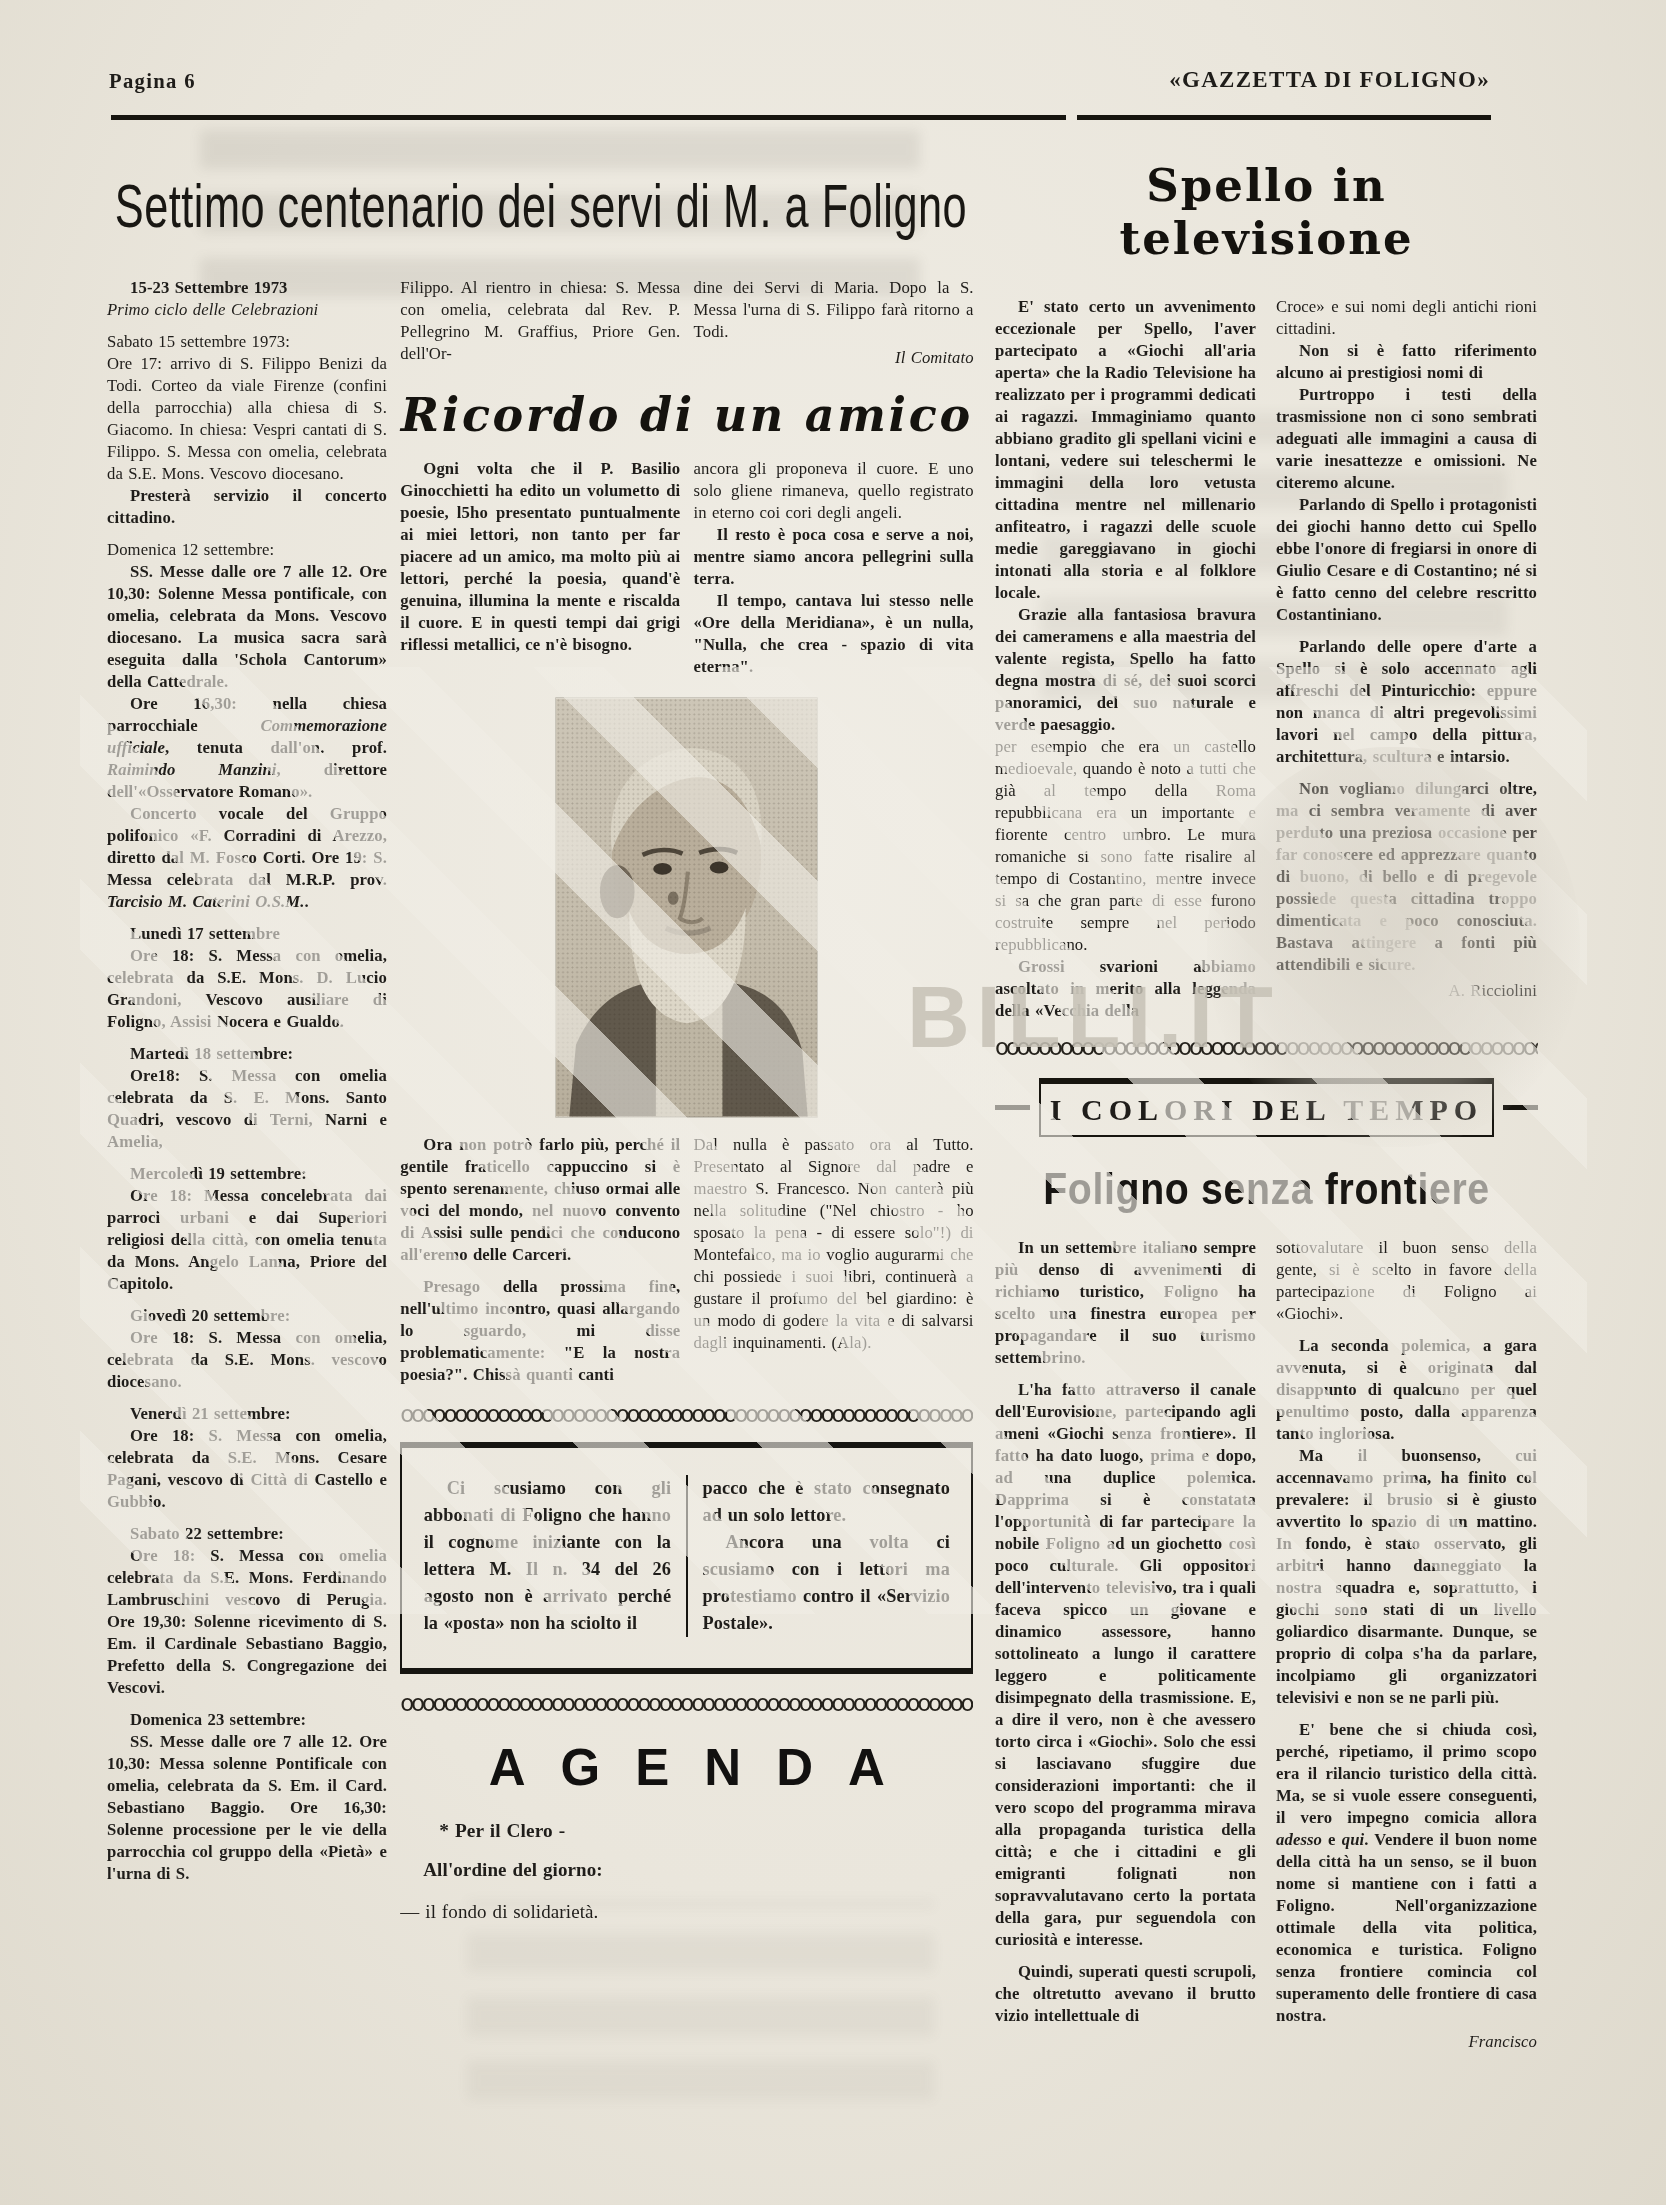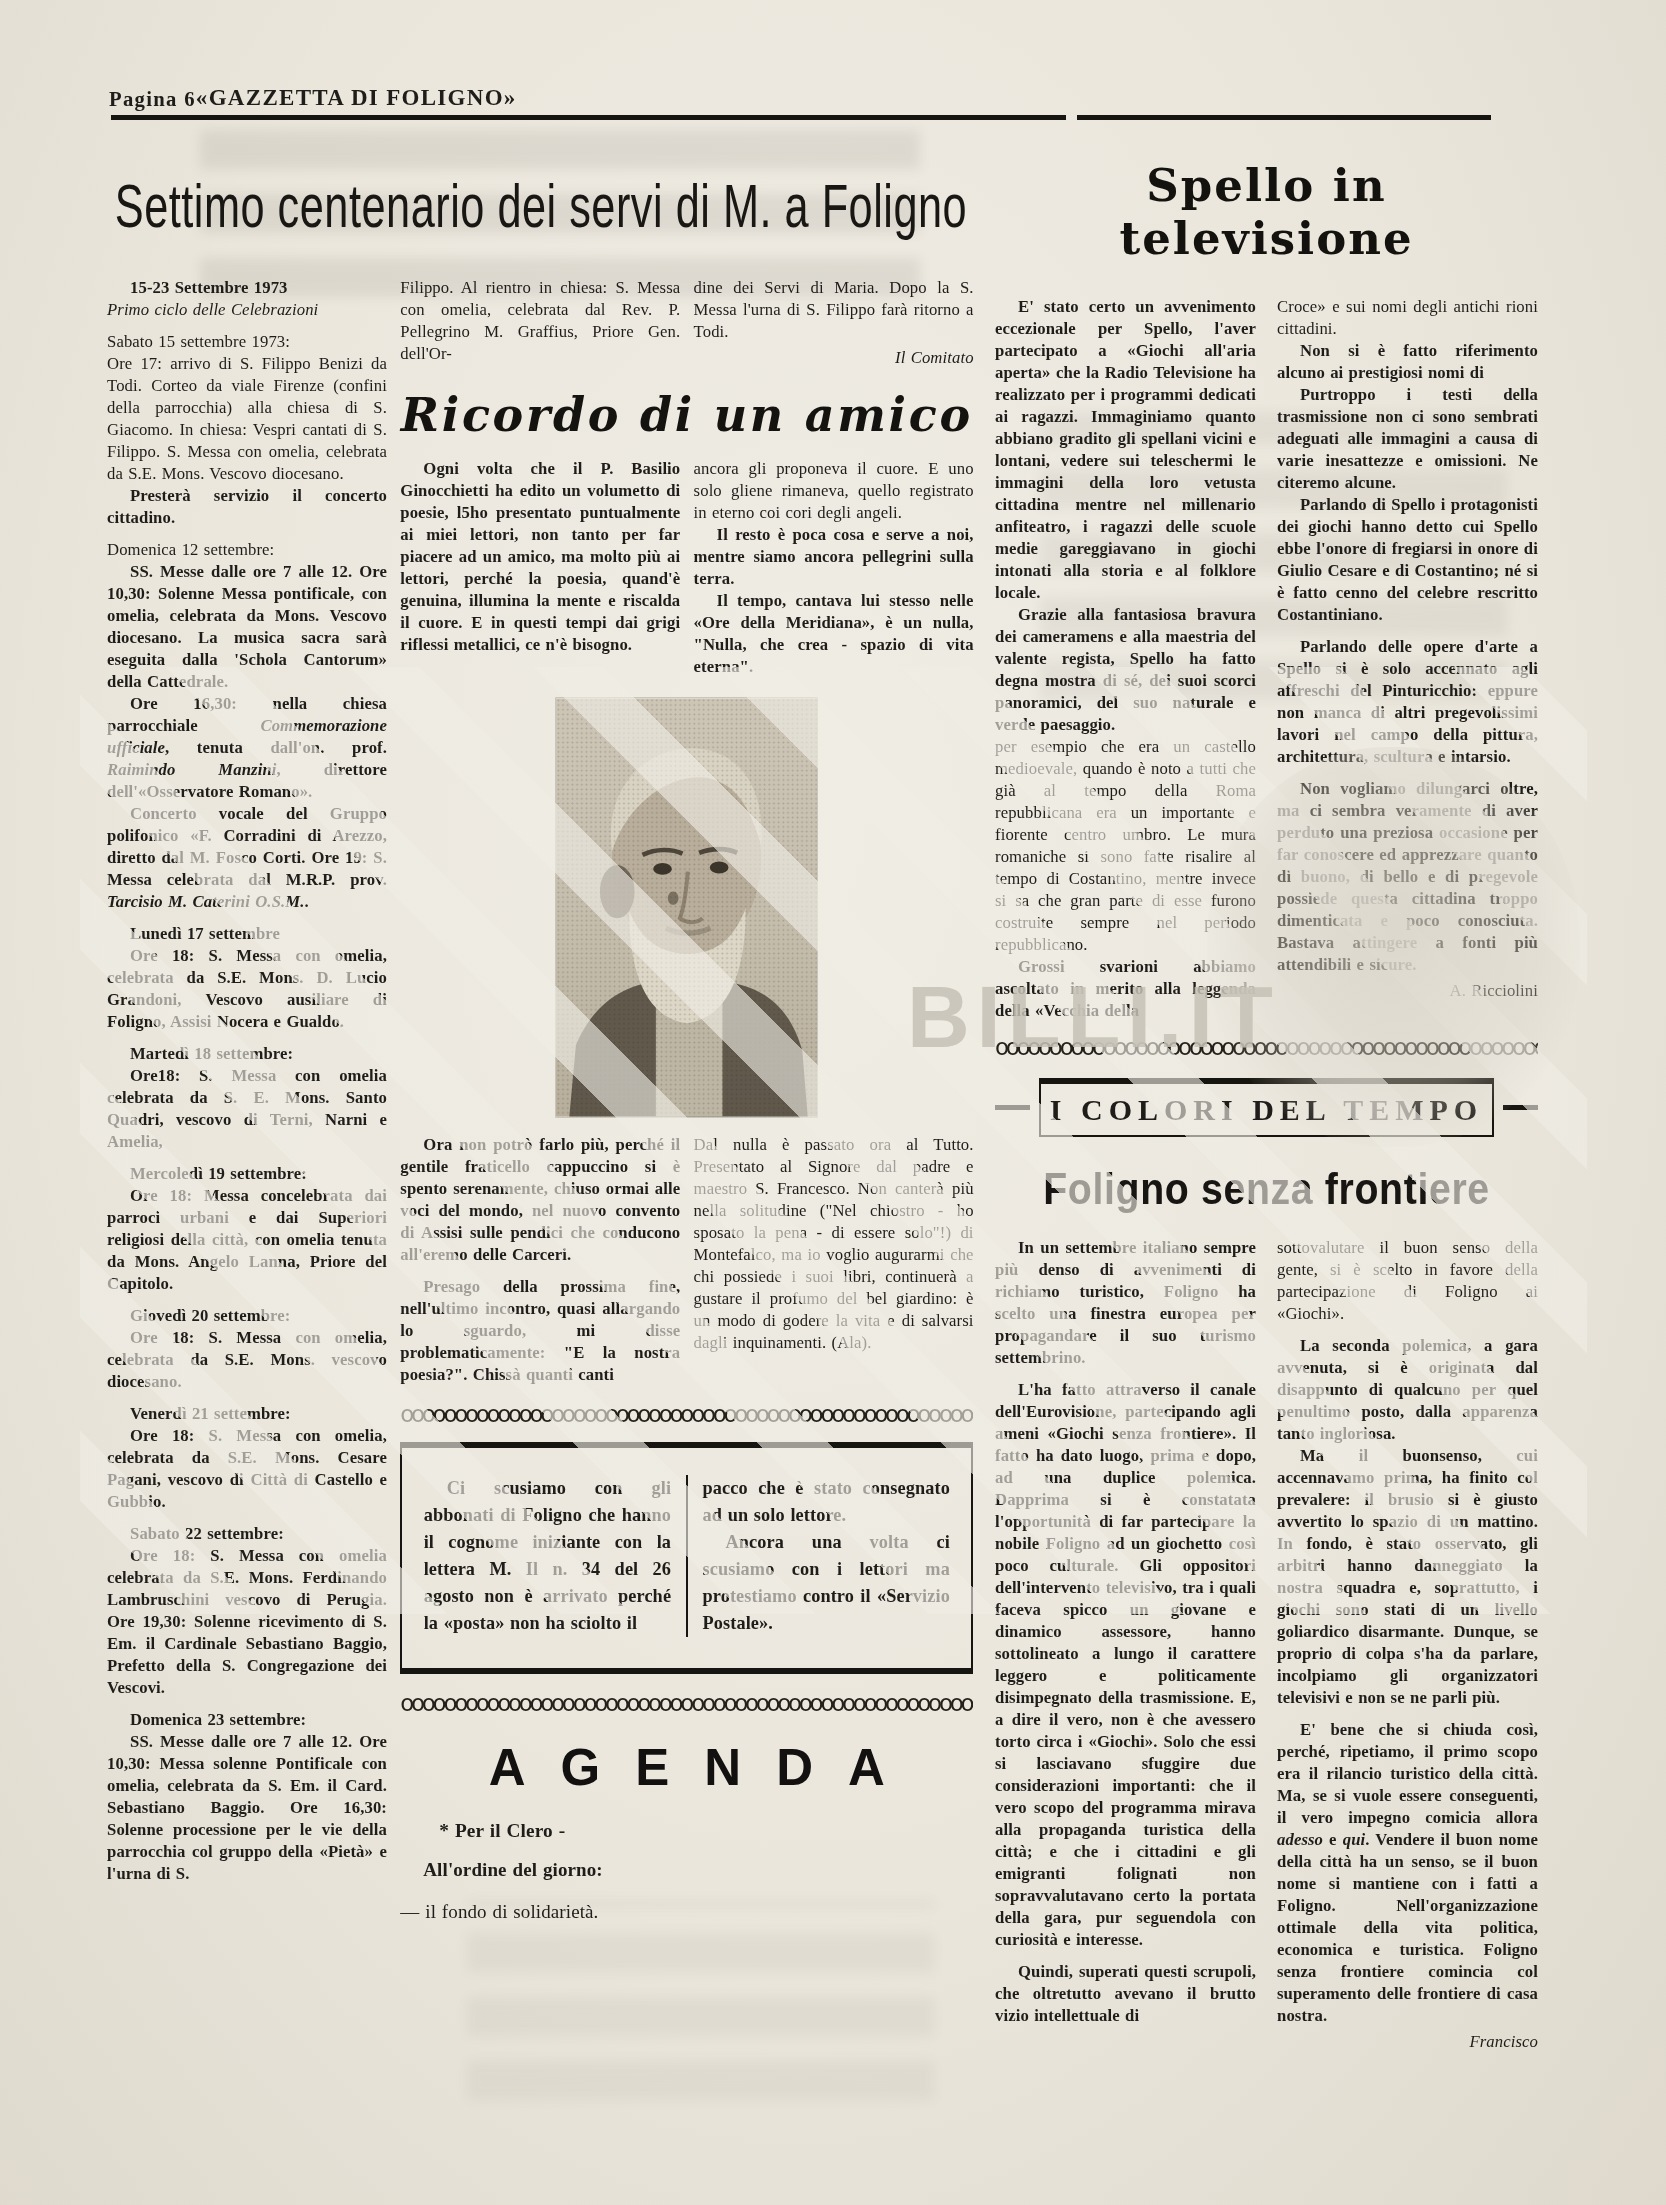--- a/index.html
+++ b/index.html
@@ -5,21 +5,21 @@
   html,body{margin:0;padding:0;}
   .page{
     position:relative;
     width:1667px;height:2205px;
     background:radial-gradient(ellipse at 48% 38%, #f0ede5 0%, #eae6dc 55%, #ded9cc 100%);
     font-family:"Liberation Serif", serif;
     color:#1f1d1a;
     overflow:hidden;
   }
   
-  .hdr{position:absolute;left:109px;top:85px;width:1381px;display:flex;align-items:flex-end;}
+  .hdr{position:absolute;left:109px;top:67px;width:1381px;display:flex;justify-content:space-between;align-items:flex-end;}
   .pagenum{font-size:20.7px;font-weight:bold;letter-spacing:1.3px;}
   .masthead{font-size:23px;font-weight:bold;letter-spacing:1.3px;}
   .hrule{position:absolute;left:111px;top:115px;width:1380px;height:5.3px;}
   .hrule .seg{position:absolute;top:0;height:5.3px;background:#17150f;}
   .hrule .seg.a{left:0;width:955px;}
   .hrule .seg.b{left:966px;width:414px;}
   
   p{margin:0;text-align:justify;font-size:16.7px;line-height:22px;letter-spacing:0.1px;word-spacing:1px;}
   p.ind{text-indent:23px;font-weight:bold;}
   p.nid{text-indent:0;}
@@ -60,21 +60,21 @@
   
   .agenda-title{margin:23px 0 5.3px 0;text-align:center;font-family:"Liberation Sans", sans-serif;
     font-weight:bold;font-size:51px;letter-spacing:35px;text-indent:35px;color:#121110;}
   .agenda-kicker{font-weight:bold;font-size:19.3px;margin-top:23px;text-indent:39px;text-align:left;}
   .agenda-body p{font-size:19px;line-height:27px;}
   .agenda-body p.gap{margin-top:14.7px;}
   
   .sect-right{position:absolute;left:995px;top:159px;width:543px;}
   .spello-title{margin:0;text-align:center;font-family:"DejaVu Serif", serif;font-weight:bold;
     font-size:45px;letter-spacing:2px;color:#14120e;}
-  .row.duo{gap:20px;justify-content:space-between;}
+  .row.duo{gap:20px;}
   .row.duo .col{width:261px;}
   .spello-cols{margin-top:31px;height:723px;overflow:hidden;}
   .kicker-wrap{display:flex;align-items:center;gap:9.3px;margin:18.7px 0 0 0;}
   .kicker-wrap .dash{flex:0 0 35px;height:4.7px;background:#17150f;}
   .kicker-box{flex:1 1 auto;border:2px solid #17150f;border-top-width:6.7px;padding:9.3px 6.7px 8px 6.7px;
     text-align:center;font-weight:bold;font-size:30px;letter-spacing:6px;font-family:"Liberation Serif", serif;}
   .front-title{margin:27px 0 12px 0;width:112%;transform:scaleX(0.893);transform-origin:0 0;
     font-family:"Liberation Sans", sans-serif;font-weight:bold;font-size:44px;text-align:center;
     letter-spacing:0.7px;color:#181613;white-space:nowrap;}
   .front-cols{margin-top:23px;}

